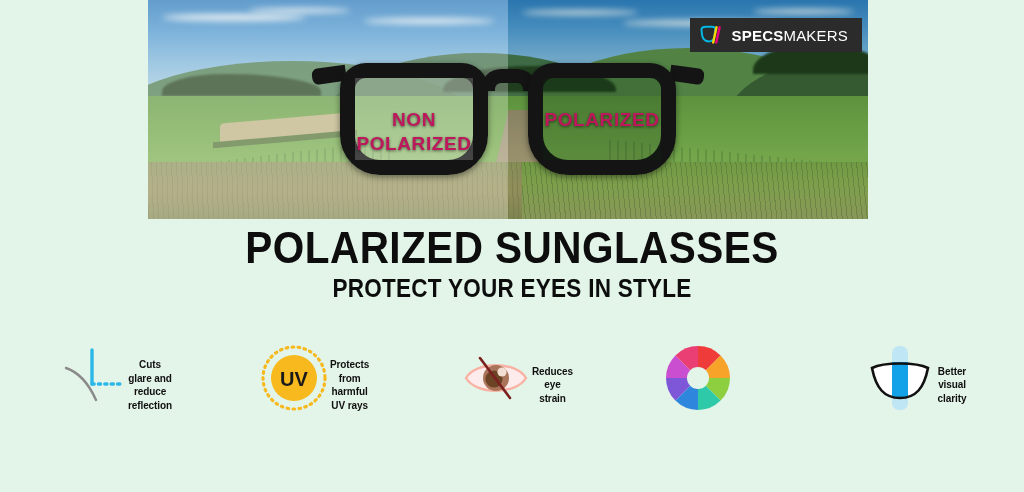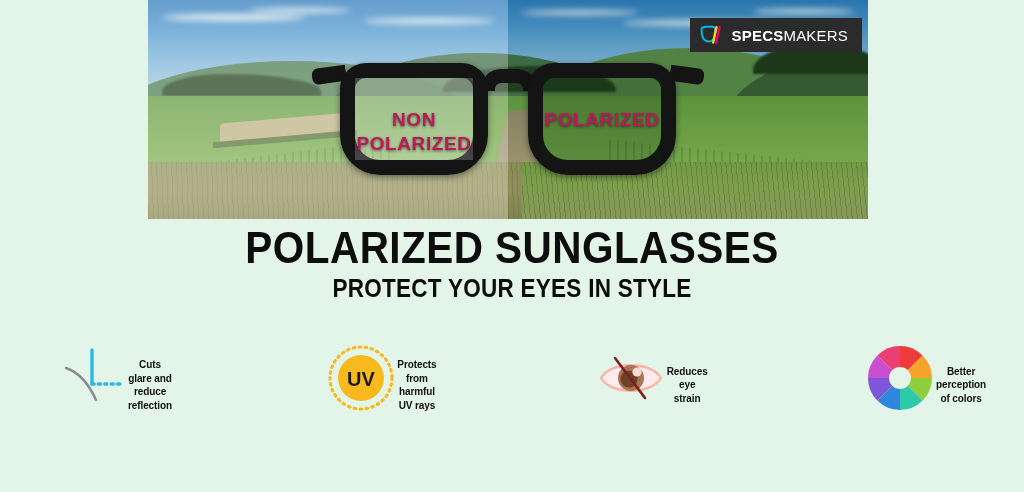--- a/index.html
+++ b/index.html
@@ -304,21 +304,31 @@
             <path d="M0 0 L32 0 A32 32 0 0 1 22.6 22.6 Z" fill="#8dcf3f"></path>
             <path d="M0 0 L22.6 22.6 A32 32 0 0 1 0 32 Z" fill="#2ec9a8"></path>
             <path d="M0 0 L0 32 A32 32 0 0 1 -22.6 22.6 Z" fill="#2f87dd"></path>
             <path d="M0 0 L-22.6 22.6 A32 32 0 0 1 -32 0 Z" fill="#7e57d8"></path>
             <path d="M0 0 L-32 0 A32 32 0 0 1 -22.6 -22.6 Z" fill="#c94fd0"></path>
             <path d="M0 0 L-22.6 -22.6 A32 32 0 0 1 0 -32 Z" fill="#ea3f75"></path>
             <circle cx="0" cy="0" r="11" fill="#e3f4e8"></circle>
           </g>
         </svg>
       </div>
-      <div class="bl">Better perception of colors</div>
-    </div>
-
-
+    </div>
+
+
+    <div class="benefit">
+      <div class="bi">
+        <svg viewBox="0 0 72 72" width="72" height="72">
+          <rect x="28" y="4" width="16" height="64" rx="7" fill="#bfe6f5"></rect>
+          <path d="M8 26 C20 20 52 20 64 26 C60 46 52 56 36 56 C20 56 12 46 8 26 Z" fill="#ffffff"></path>
+          <rect x="28" y="20" width="16" height="36" fill="#13a2e8"></rect>
+          <path d="M8 26 C20 20 52 20 64 26 C60 46 52 56 36 56 C20 56 12 46 8 26 Z" fill="none" stroke="#111111" stroke-width="2.6"></path>
+        </svg>
+      </div>
+      <div class="bl">Better visual clarity</div>
+    </div>
 
 
 
   </div>
 </div>
 
 </body></html>

